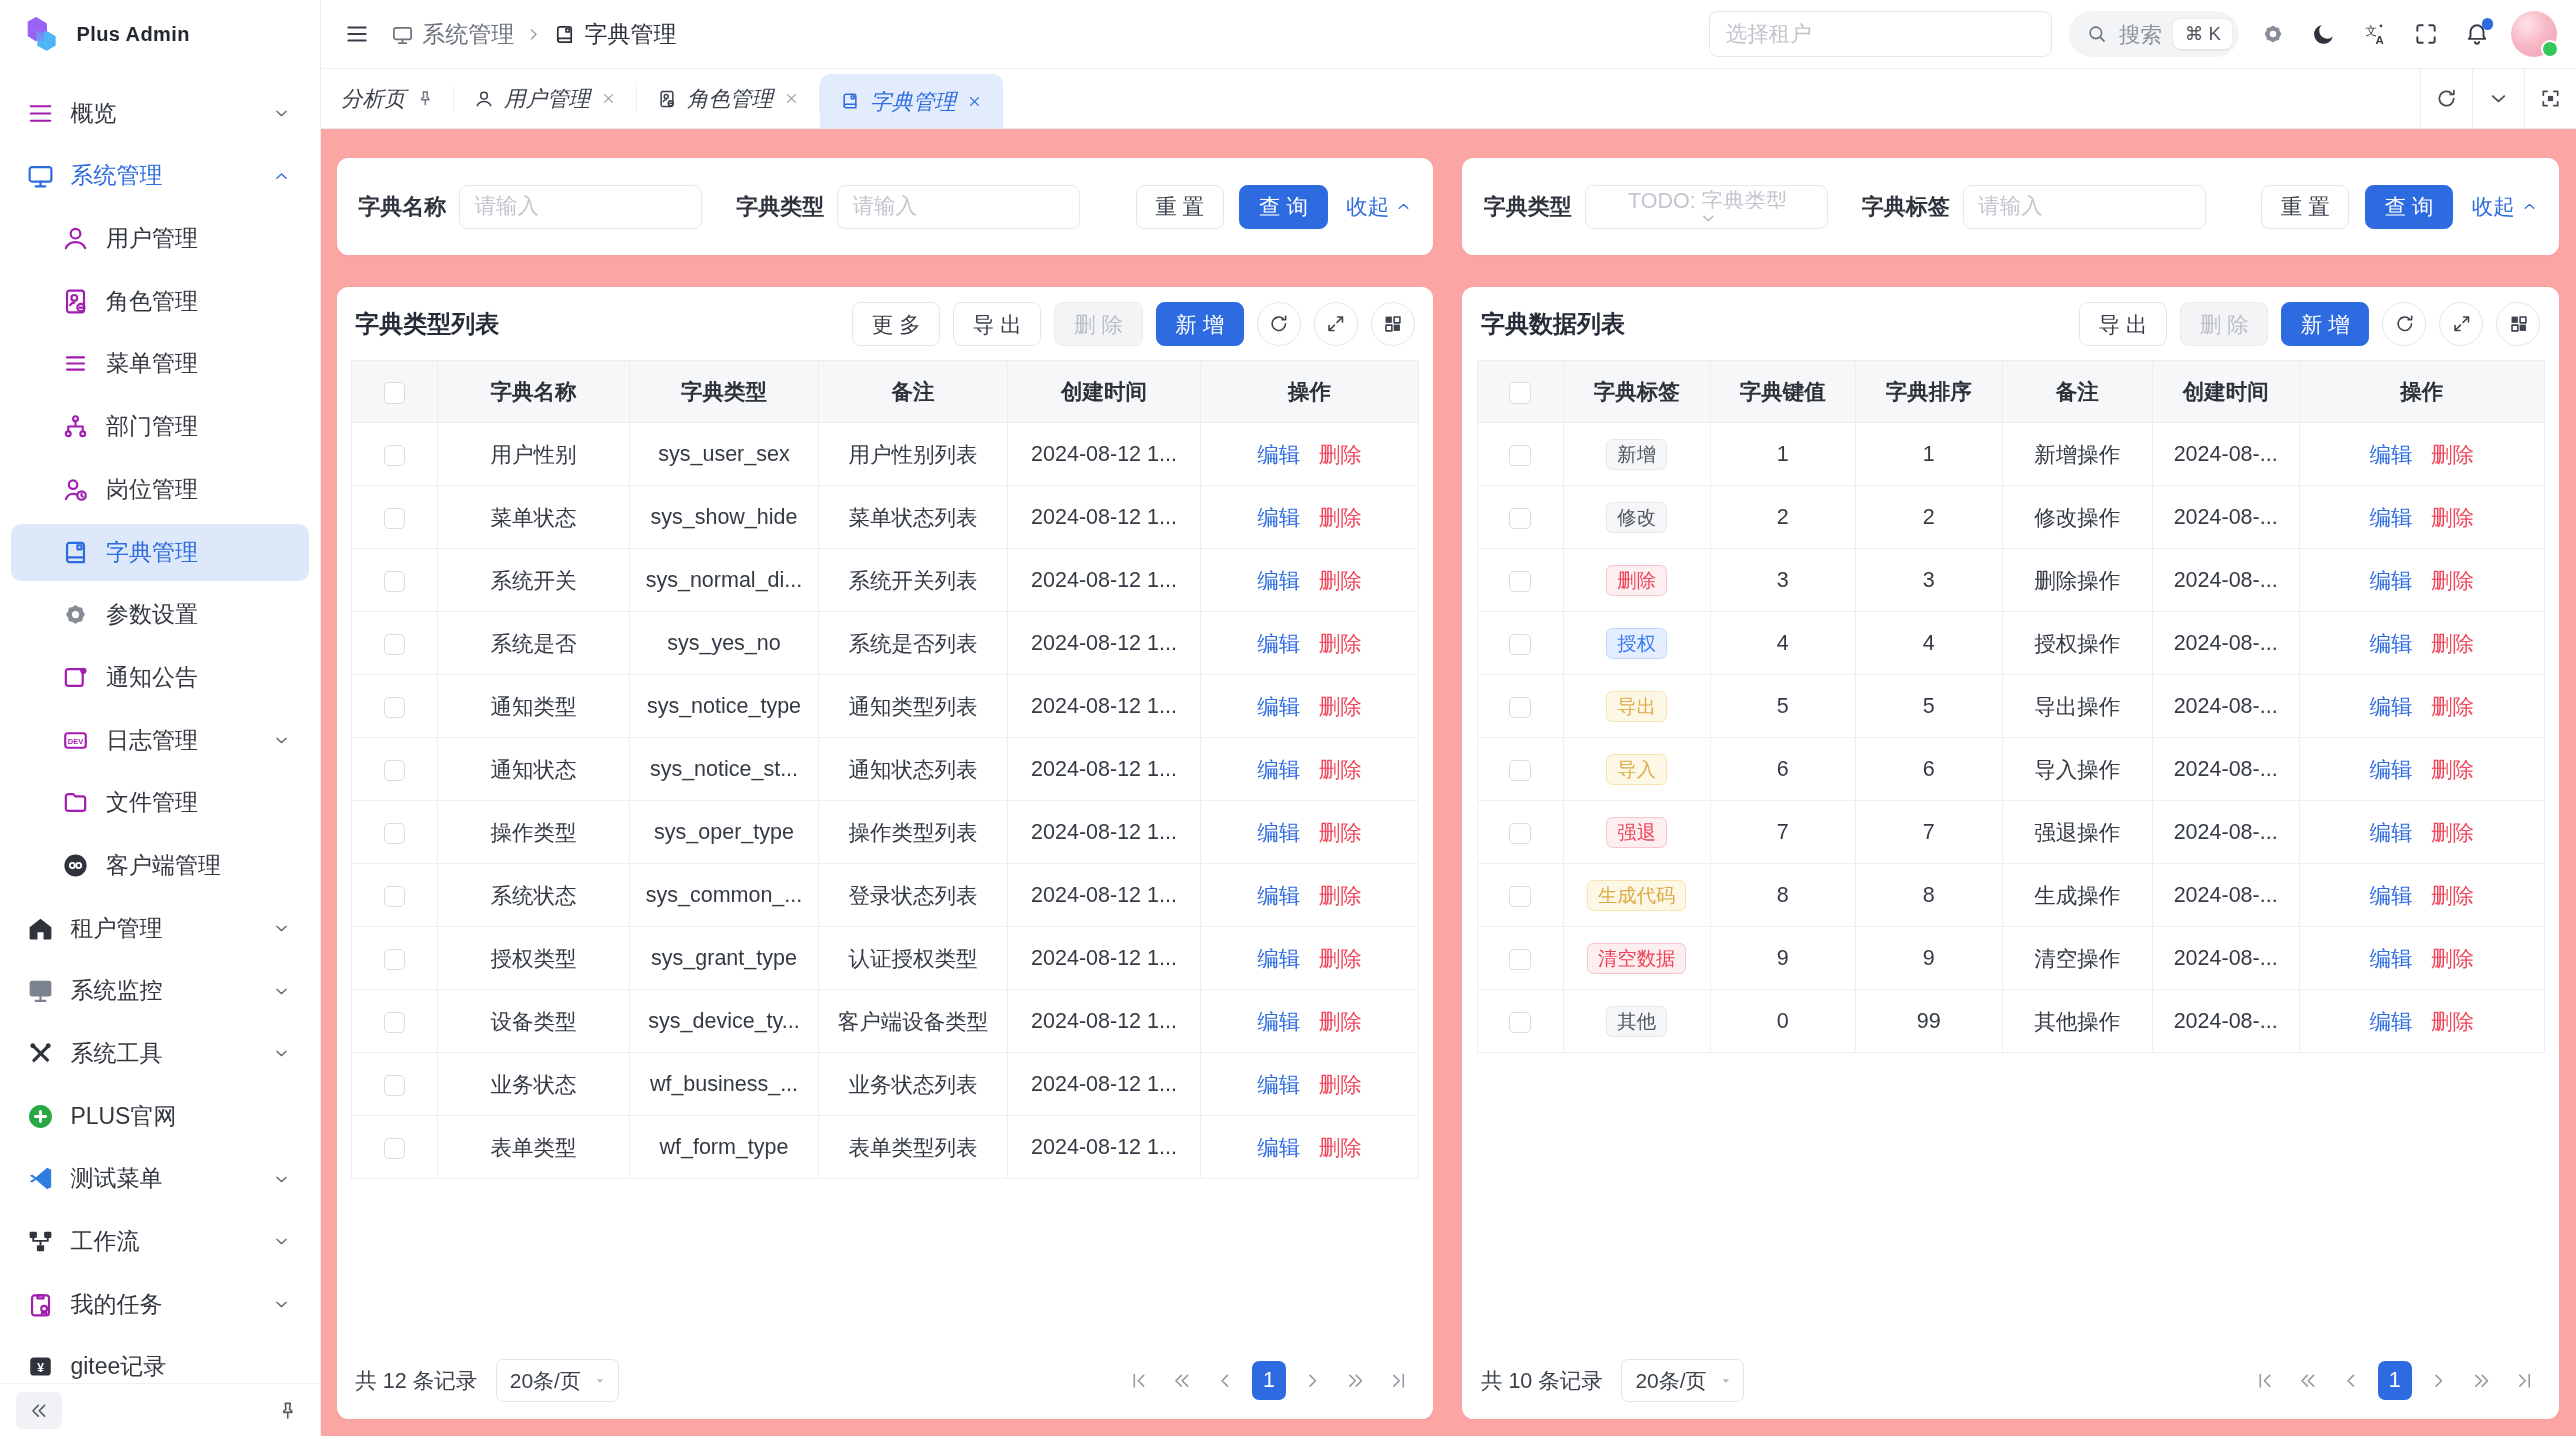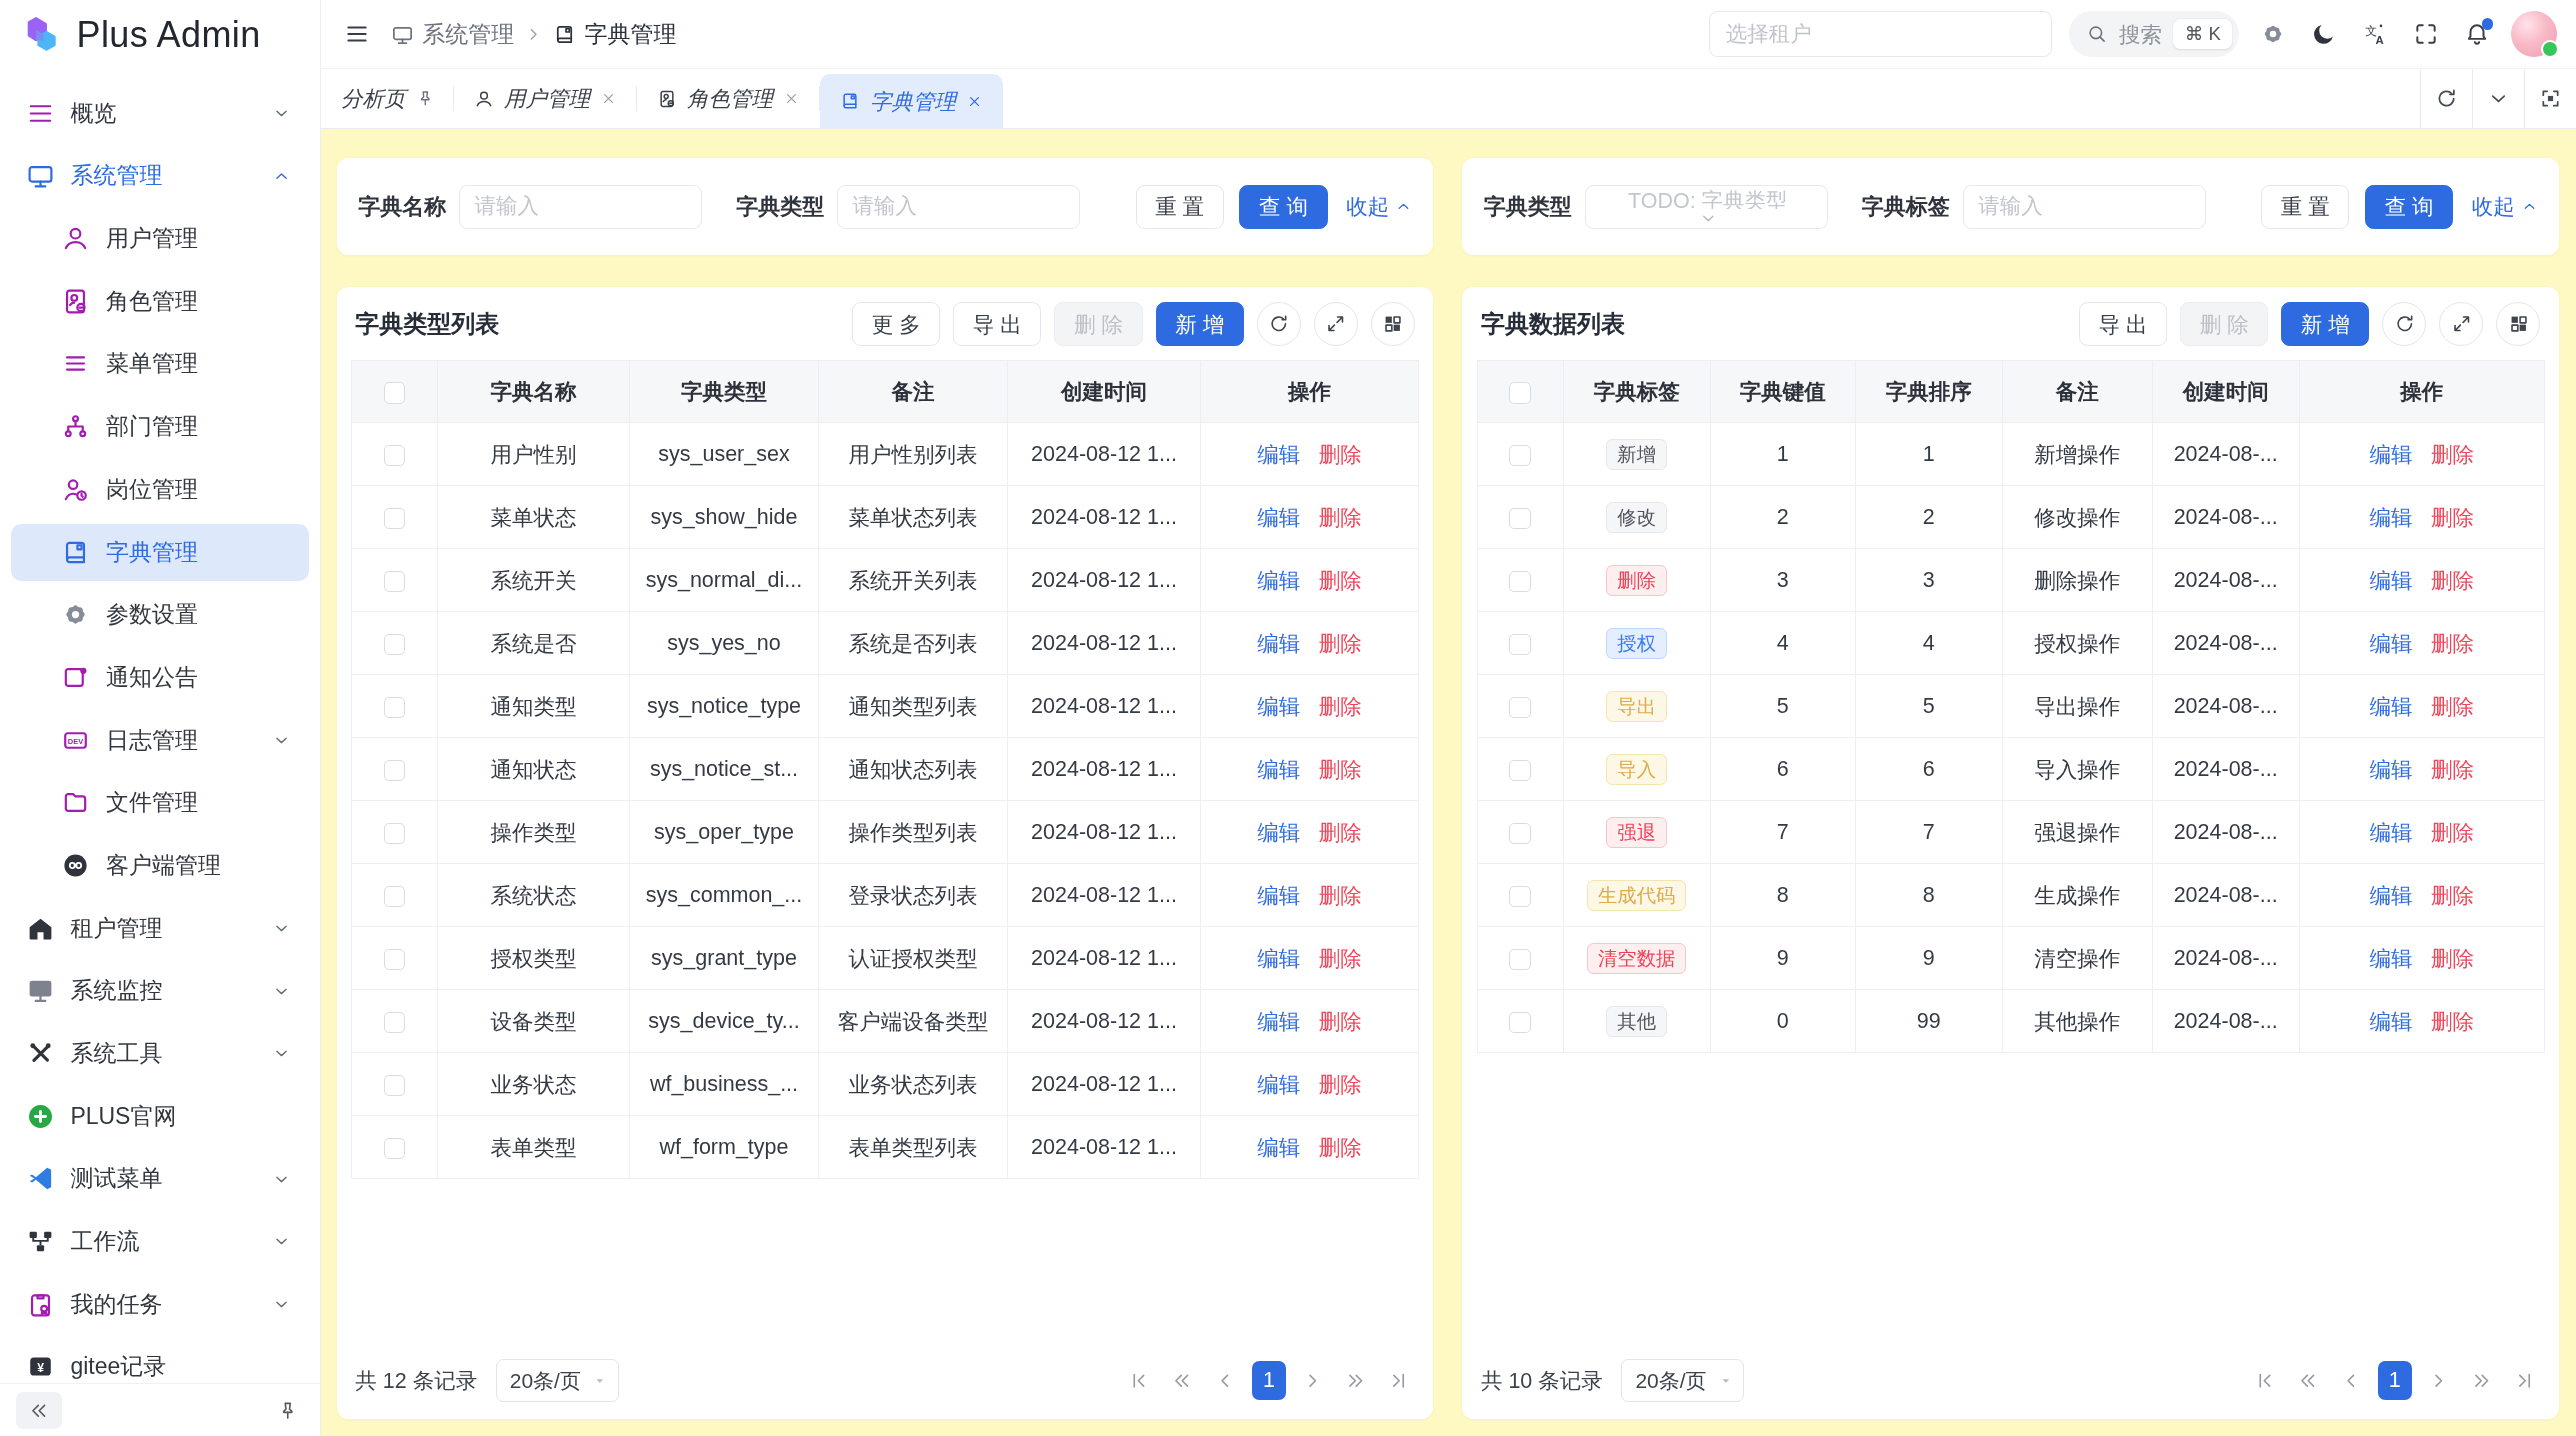--- a/index.html
+++ b/index.html
@@ -4,21 +4,21 @@
 <style>
   * { box-sizing: border-box; }
   html,body { width:2576px; height:1437px; margin:0; overflow:hidden;
     font-family:"Liberation Sans","DejaVu Sans",sans-serif; background:#eef0f4; }
   :root { --accent:#2e6be0; --accent-soft:#dde8fb; --danger:#f0465a; }
 
   
   .sidebar { position:absolute; left:0; top:0; width:321px; height:1437px; background:#fff;
     border-right:1.4px solid #eceef2; display:flex; flex-direction:column; z-index:5; }
   .logo { height:69px; flex:0 0 69px; display:flex; align-items:center; gap:13px; padding-left:21.5px; }
-  .logo-name { font-size:36px; font-weight:400; color:#23272f; letter-spacing:0.4px; }
+  .logo-name { font-size:20px; font-weight:700; color:#23272f; letter-spacing:0.4px; }
   .menu { flex:1; overflow:hidden; padding-top:15.7px; }
   .mi { height:57px; margin:0 11.4px 5.7px; border-radius:10px; display:flex; align-items:center;
     gap:15.7px; padding:0 13px 0 14.3px; font-size:23px; color:#32373f; cursor:pointer; }
   .mi .ic { width:29px; height:29px; flex:0 0 29px; color:#a21caf; }
   .mi.lvl2 { padding-left:50px; }
   .mi .chev { margin-left:auto; width:18.6px; height:18.6px; color:#666c76; }
   .mi.parent-active { color:var(--accent); }
   .mi.parent-active .ic, .mi.parent-active .chev { color:var(--accent); }
   .mi.selected { background:var(--accent-soft); color:var(--accent); }
   .mi.selected .ic { color:var(--accent); }
@@ -71,21 +71,21 @@
   .tab .tpin { width:18.6px; height:18.6px; color:#6d737d; }
   .tab.active { background:#e3ecfc; border-radius:10px 10px 0 0; color:var(--accent);
     align-self:flex-end; height:54px; }
   .tab.active .ic, .tab.active .tclose { color:var(--accent); }
   .tb-act { width:52px; border-left:1.4px solid #e9ebef; display:flex; align-items:center;
     justify-content:center; color:#454b55; cursor:pointer; }
   .tb-act .ic { width:23px; height:23px; }
   .tb-group { margin-left:auto; display:flex; align-items:stretch; }
 
   
-  .main { position:absolute; left:321px; top:129px; right:0; bottom:0; background:#fef9c3; }
+  .main { position:absolute; left:321px; top:129px; right:0; bottom:0; background:#fca5a5; }
   .panels { display:flex; gap:29px; padding:29px 17px 17px 15.7px; height:100%; }
   .panel { flex:1; display:flex; flex-direction:column; gap:31.5px; min-width:0; }
   .card { background:#fff; border-radius:11.4px; box-shadow:0 0.7px 2.9px rgba(30,40,60,.04); }
 
   
   .card.searchcard { flex:0 0 97px; height:97px; display:flex; align-items:center; padding:0 21.5px; }
   .f-label { font-size:22px; font-weight:600; color:#2e333d; margin-right:13px; white-space:nowrap; }
   .f-input { width:243px; height:44px; border:1.4px solid #e6e8ee; border-radius:8.6px; padding:0 14.3px;
     font-size:21.5px; color:#333; outline:none; margin-right:34px; }
   .f-input::placeholder { color:#c2c6cd; }

